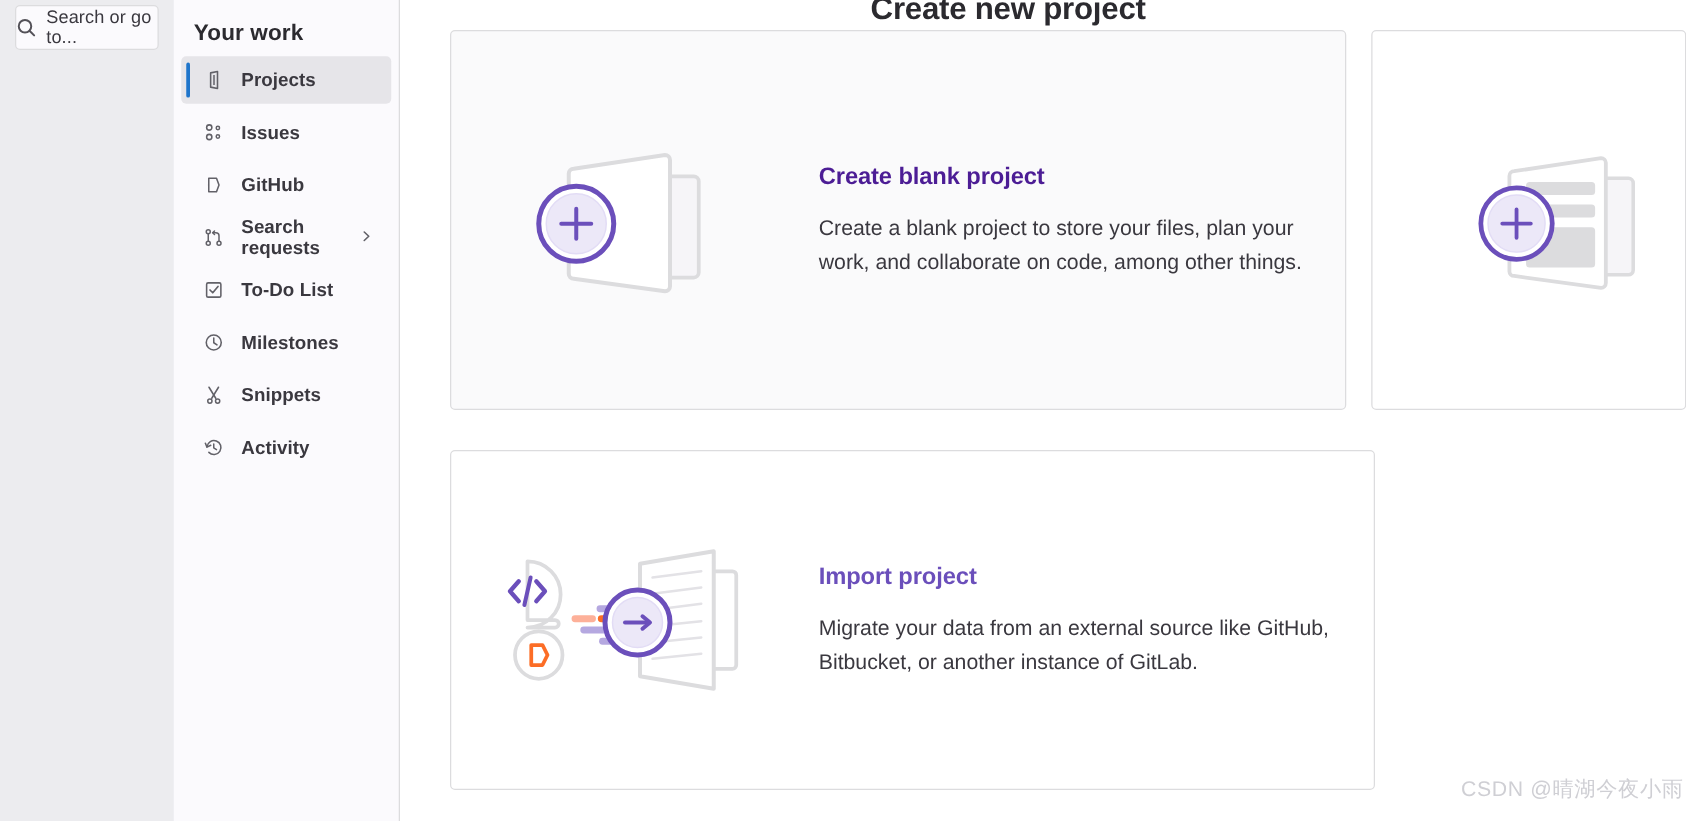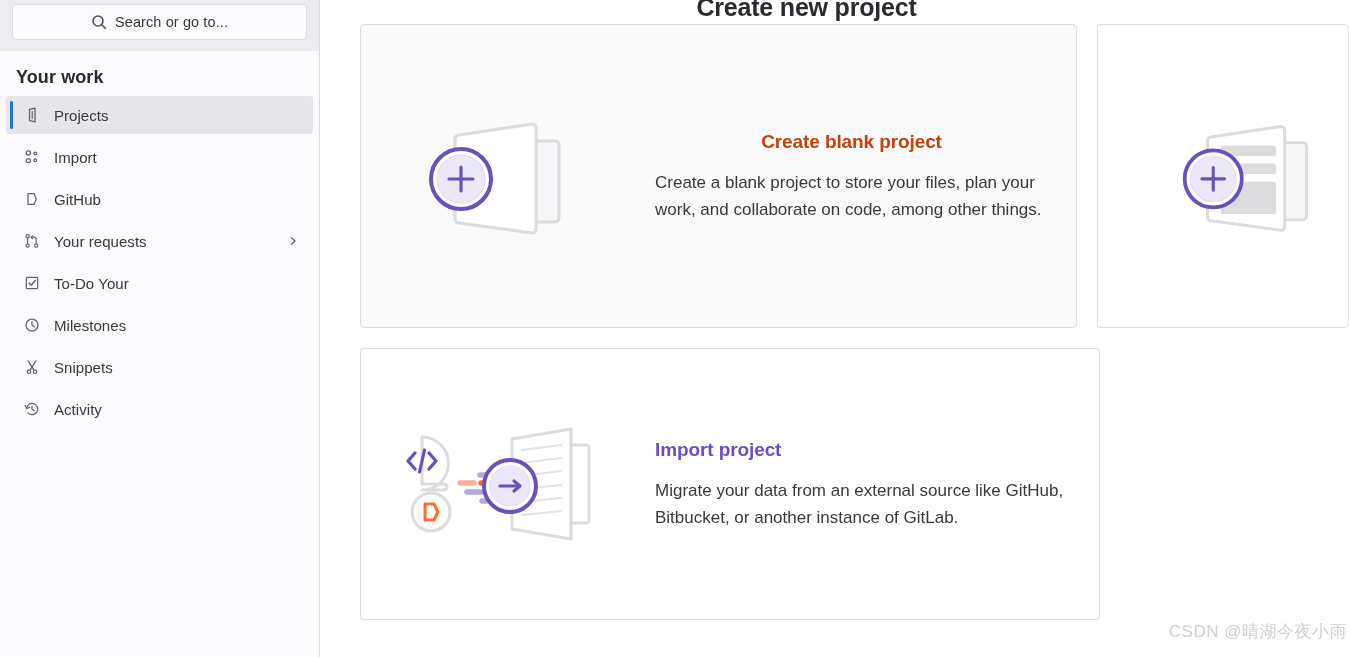--- a/index.html
+++ b/index.html
@@ -12,21 +12,21 @@
   }
   .app { display: flex; width: 1349px; height: 657px; position: relative; }
 
   
   .sidebar {
     width: 320px; height: 657px;
     background: #fbfafd;
     border-right: 1px solid #dcdcde;
     position: relative;
     flex: 0 0 320px;
-    display: flex; flex-direction: column;
+    display: flex; flex-direction: row;
   }
   .sidebar-top {
     background: #ececef;
     padding: 4px 12px 11px 12px;
   }
   .search-box {
     height: 36px;
     background: #fbfafd;
     border: 1px solid #dcdcde;
     border-radius: 4px;
@@ -41,21 +41,21 @@
   .search-label { color: #3a383f; letter-spacing: .1px; }
 
   .nav-section { padding-top: 10px; }
   .section-title {
     font-size: 18px;
     font-weight: bold;
     color: #2b2a2f;
     padding: 6px 16px 8px 16px;
     letter-spacing: .1px;
   }
-  .nav-list { list-style: none; padding: 0 6px; }
+  .nav-list { list-style: none; padding: 0 6px; font-weight: bold; }
   .nav-item {
     position: relative;
     display: flex; align-items: center;
     gap: 14px;
     height: 38px;
     padding: 0 10px 0 18px;
     margin-bottom: 4px;
     border-radius: 4px;
     color: #3a383f;
     font-size: 15px;
@@ -104,21 +104,21 @@
     position: relative;
   }
   .card.shaded { background: #fafafb; }
   .card-blank {
     width: 740px; height: 304px;
     display: flex; align-items: center;
   }
   .card-import {
     width: 740px; height: 272px;
     display: flex; align-items: center;
-    margin-top: 20px;
+    margin-top: 32px;
   }
   .card-template {
     width: 260px; height: 304px;
     display: flex; align-items: center;
     justify-content: flex-start;
     overflow: hidden;
   }
 
   .card-illu { flex: 0 0 auto; display: flex; align-items: center; justify-content: center; }
   .blank-illu { width: 294px; }
@@ -126,21 +126,21 @@
 
   .card-body { padding-right: 28px; }
   .card-heading {
     font-size: 19px;
     font-weight: bold;
     line-height: 26px;
     margin-bottom: 14px;
     letter-spacing: -.1px;
     cursor: pointer;
   }
-  .card-heading.link-blue { color: #c2410c; text-align: center; }
+  .card-heading.link-blue { color: #4c1d95; }
   .card-heading.link-purple { color: #6b4fbb; }
   .card-desc {
     font-size: 17px;
     line-height: 27px;
     color: #3a383f;
     max-width: 440px;
   }
 
   .tpl-illu-wrap { width: 260px; display: flex; justify-content: center; padding-left: 60px; }
 
@@ -190,21 +190,21 @@
 
         <li class="nav-item">
           <span class="nav-ico">
             <svg width="16" height="16" viewBox="0 0 16 16" fill="none">
               <circle cx="4.4" cy="4" r="2.1" stroke="#626168" stroke-width="1.25"></circle>
               <circle cx="11.3" cy="4.4" r="1.35" stroke="#626168" stroke-width="1.2"></circle>
               <circle cx="4.4" cy="11.6" r="2.1" stroke="#626168" stroke-width="1.25"></circle>
               <circle cx="11.3" cy="11.2" r="1.35" stroke="#626168" stroke-width="1.2"></circle>
             </svg>
           </span>
-          <span class="nav-label">Import</span>
+          <span class="nav-label">Issues</span>
         </li>
 
         <li class="nav-item">
           <span class="nav-ico">
             <svg width="16" height="16" viewBox="0 0 16 16" fill="none">
               <path d="M4 2.6 H10.2 L12.2 8 L10.2 13.4 H4 Z" stroke="#626168" stroke-width="1.25" stroke-linejoin="round"></path>
             </svg>
           </span>
           <span class="nav-label">GitHub</span>
         </li>
@@ -213,36 +213,36 @@
           <span class="nav-ico">
             <svg width="16" height="16" viewBox="0 0 16 16" fill="none">
               <circle cx="3.6" cy="3.3" r="1.6" stroke="#626168" stroke-width="1.2"></circle>
               <circle cx="3.6" cy="12.6" r="1.6" stroke="#626168" stroke-width="1.2"></circle>
               <circle cx="12.2" cy="12.6" r="1.6" stroke="#626168" stroke-width="1.2"></circle>
               <line x1="3.6" y1="5" x2="3.6" y2="11" stroke="#626168" stroke-width="1.2"></line>
               <path d="M12.2 11 V6.6 C12.2 5 11 4.2 9.6 4.2 H7.2" stroke="#626168" stroke-width="1.2" fill="none"></path>
               <path d="M8.6 2.8 L7.1 4.2 L8.6 5.6" stroke="#626168" stroke-width="1.2" fill="none" stroke-linecap="round" stroke-linejoin="round"></path>
             </svg>
           </span>
-          <span class="nav-label">Your requests</span>
+          <span class="nav-label">Search requests</span>
           <span class="chev">
             <svg width="12" height="12" viewBox="0 0 12 12" fill="none">
               <path d="M4.4 2.6 L8 6 L4.4 9.4" stroke="#626168" stroke-width="1.3" fill="none" stroke-linecap="round" stroke-linejoin="round"></path>
             </svg>
           </span>
         </li>
 
         <li class="nav-item">
           <span class="nav-ico">
             <svg width="16" height="16" viewBox="0 0 16 16" fill="none">
               <rect x="2.3" y="2.3" width="11.4" height="11.4" rx="1.2" stroke="#626168" stroke-width="1.25"></rect>
               <path d="M5 8 L7.2 10.2 L11.4 5.2" stroke="#626168" stroke-width="1.35" fill="none" stroke-linecap="round" stroke-linejoin="round"></path>
             </svg>
           </span>
-          <span class="nav-label">To-Do Your</span>
+          <span class="nav-label">To-Do List</span>
         </li>
 
         <li class="nav-item">
           <span class="nav-ico">
             <svg width="16" height="16" viewBox="0 0 16 16" fill="none">
               <circle cx="8" cy="8" r="6" stroke="#626168" stroke-width="1.25"></circle>
               <path d="M8 4.4 V8.2 L10.6 9.9" stroke="#626168" stroke-width="1.25" fill="none" stroke-linecap="round" stroke-linejoin="round"></path>
             </svg>
           </span>
           <span class="nav-label">Milestones</span>

